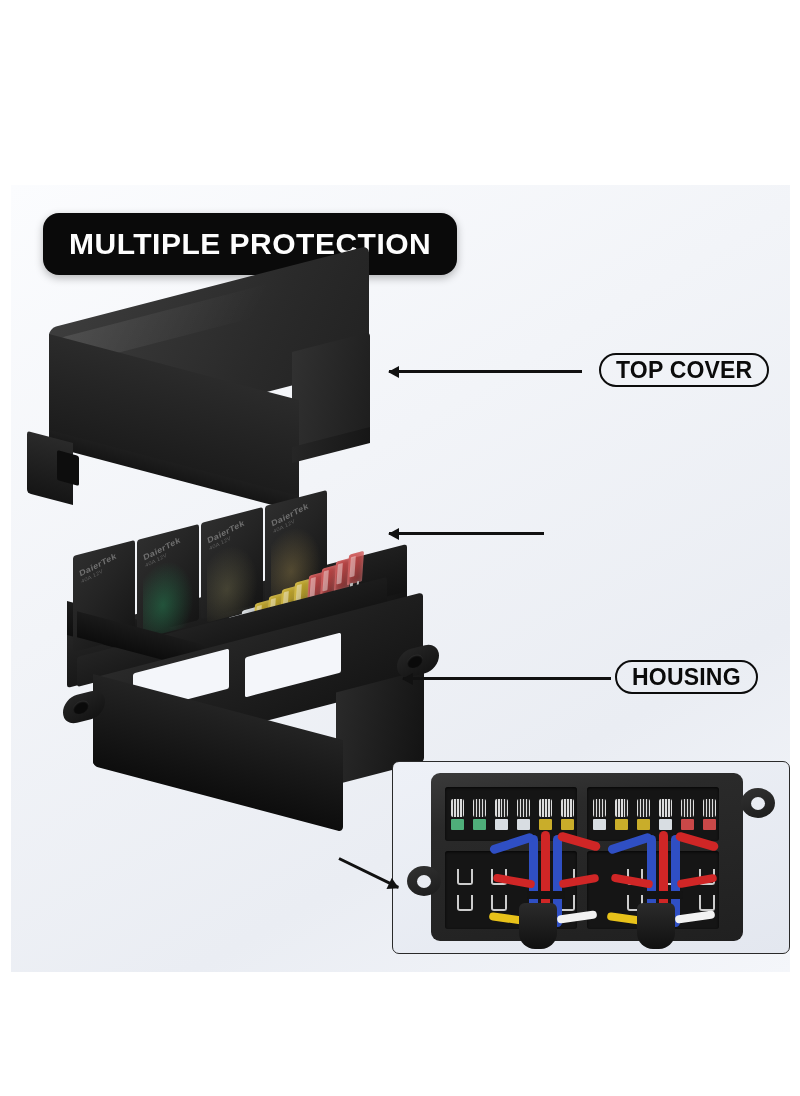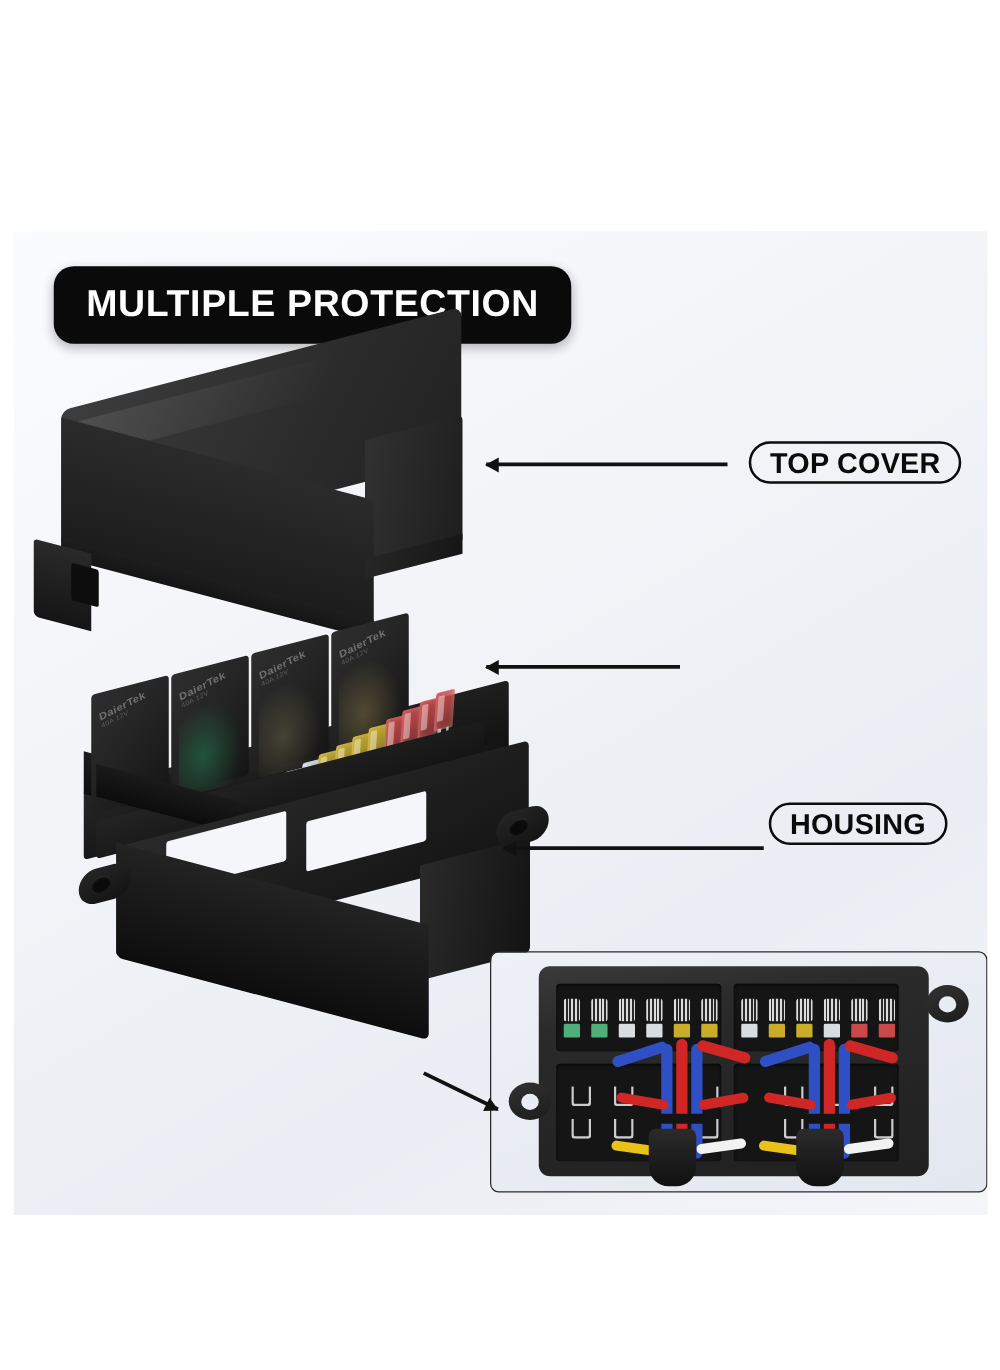--- a/index.html
+++ b/index.html
@@ -469,19 +469,19 @@
   </div>
 
   <div class="leader" style="left:378px;top:185px;width:193px;"></div>
   <div class="callout" style="left:588px;top:168px;">
     <span class="txt">TOP COVER</span>
   </div>
 
   <div class="leader" style="left:378px;top:347px;width:155px;"></div>
 
   <div class="leader" style="left:392px;top:492px;width:208px;"></div>
-  <div class="callout" style="left:604px;top:457px;text-align:center;">
+  <div class="callout" style="left:604px;top:475px;text-align:center;">
     <span class="txt">HOUSING</span>
   </div>
 
   <div class="leader-diag" style="left:328px;top:672px;width:66px;transform:rotate(26deg);"></div>
 
 </div>
 
 </body></html>

